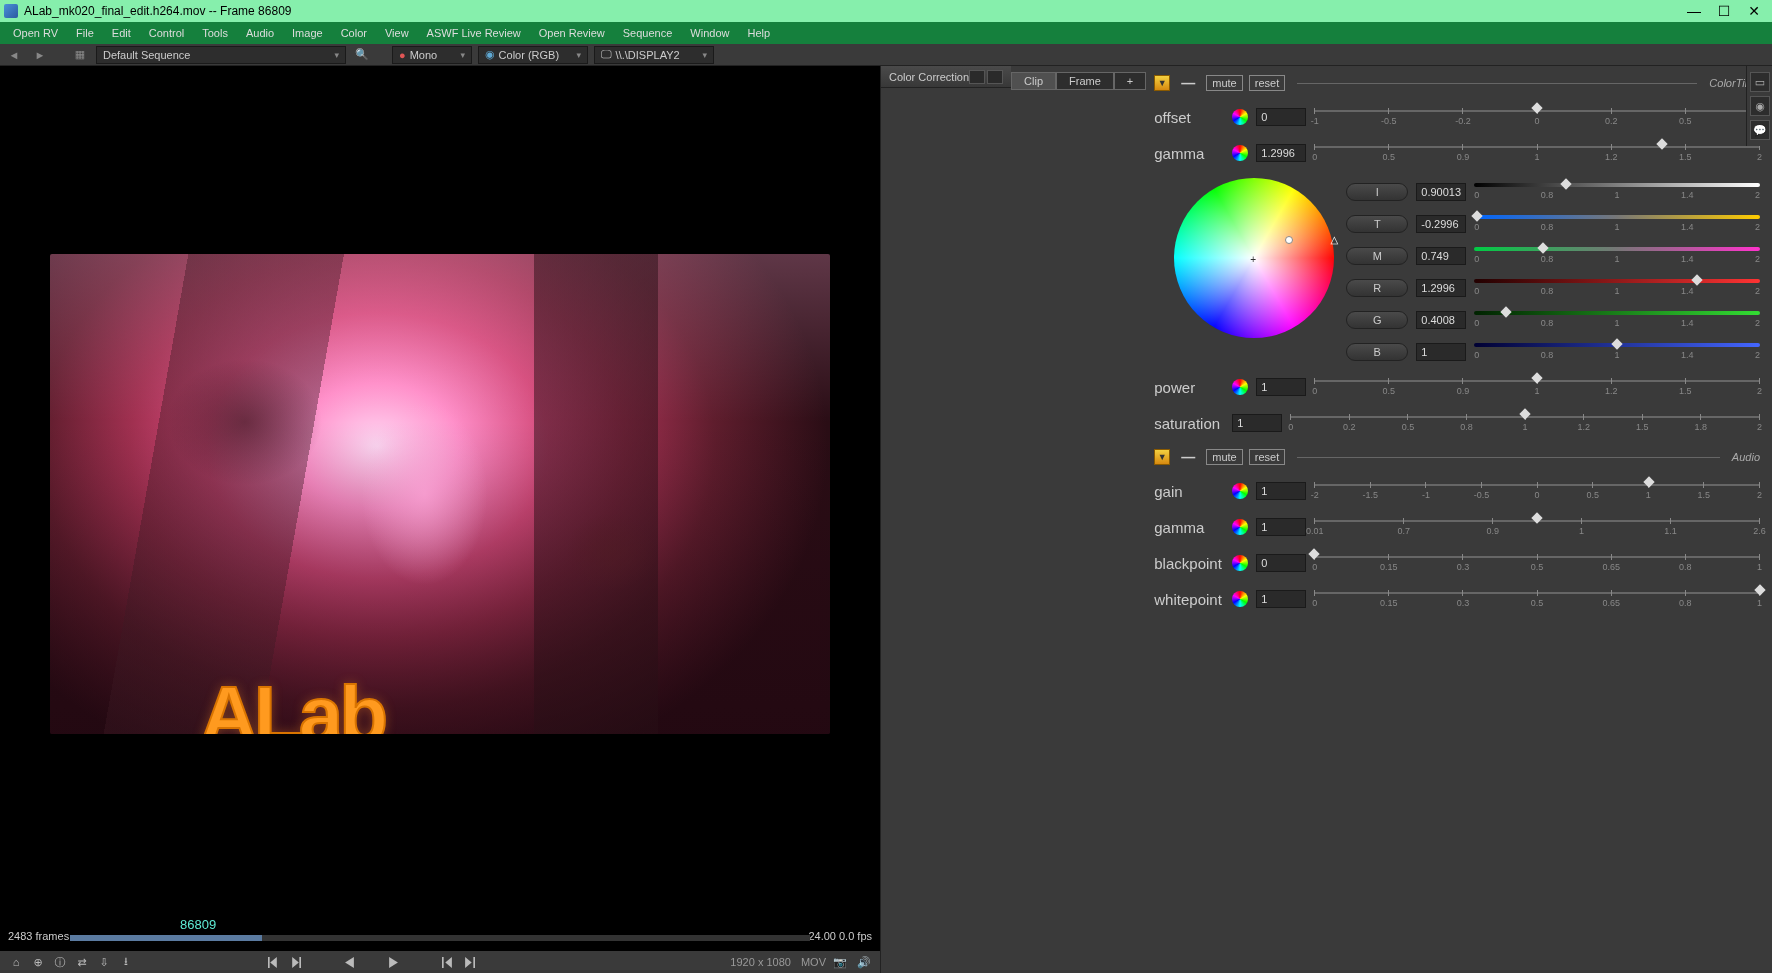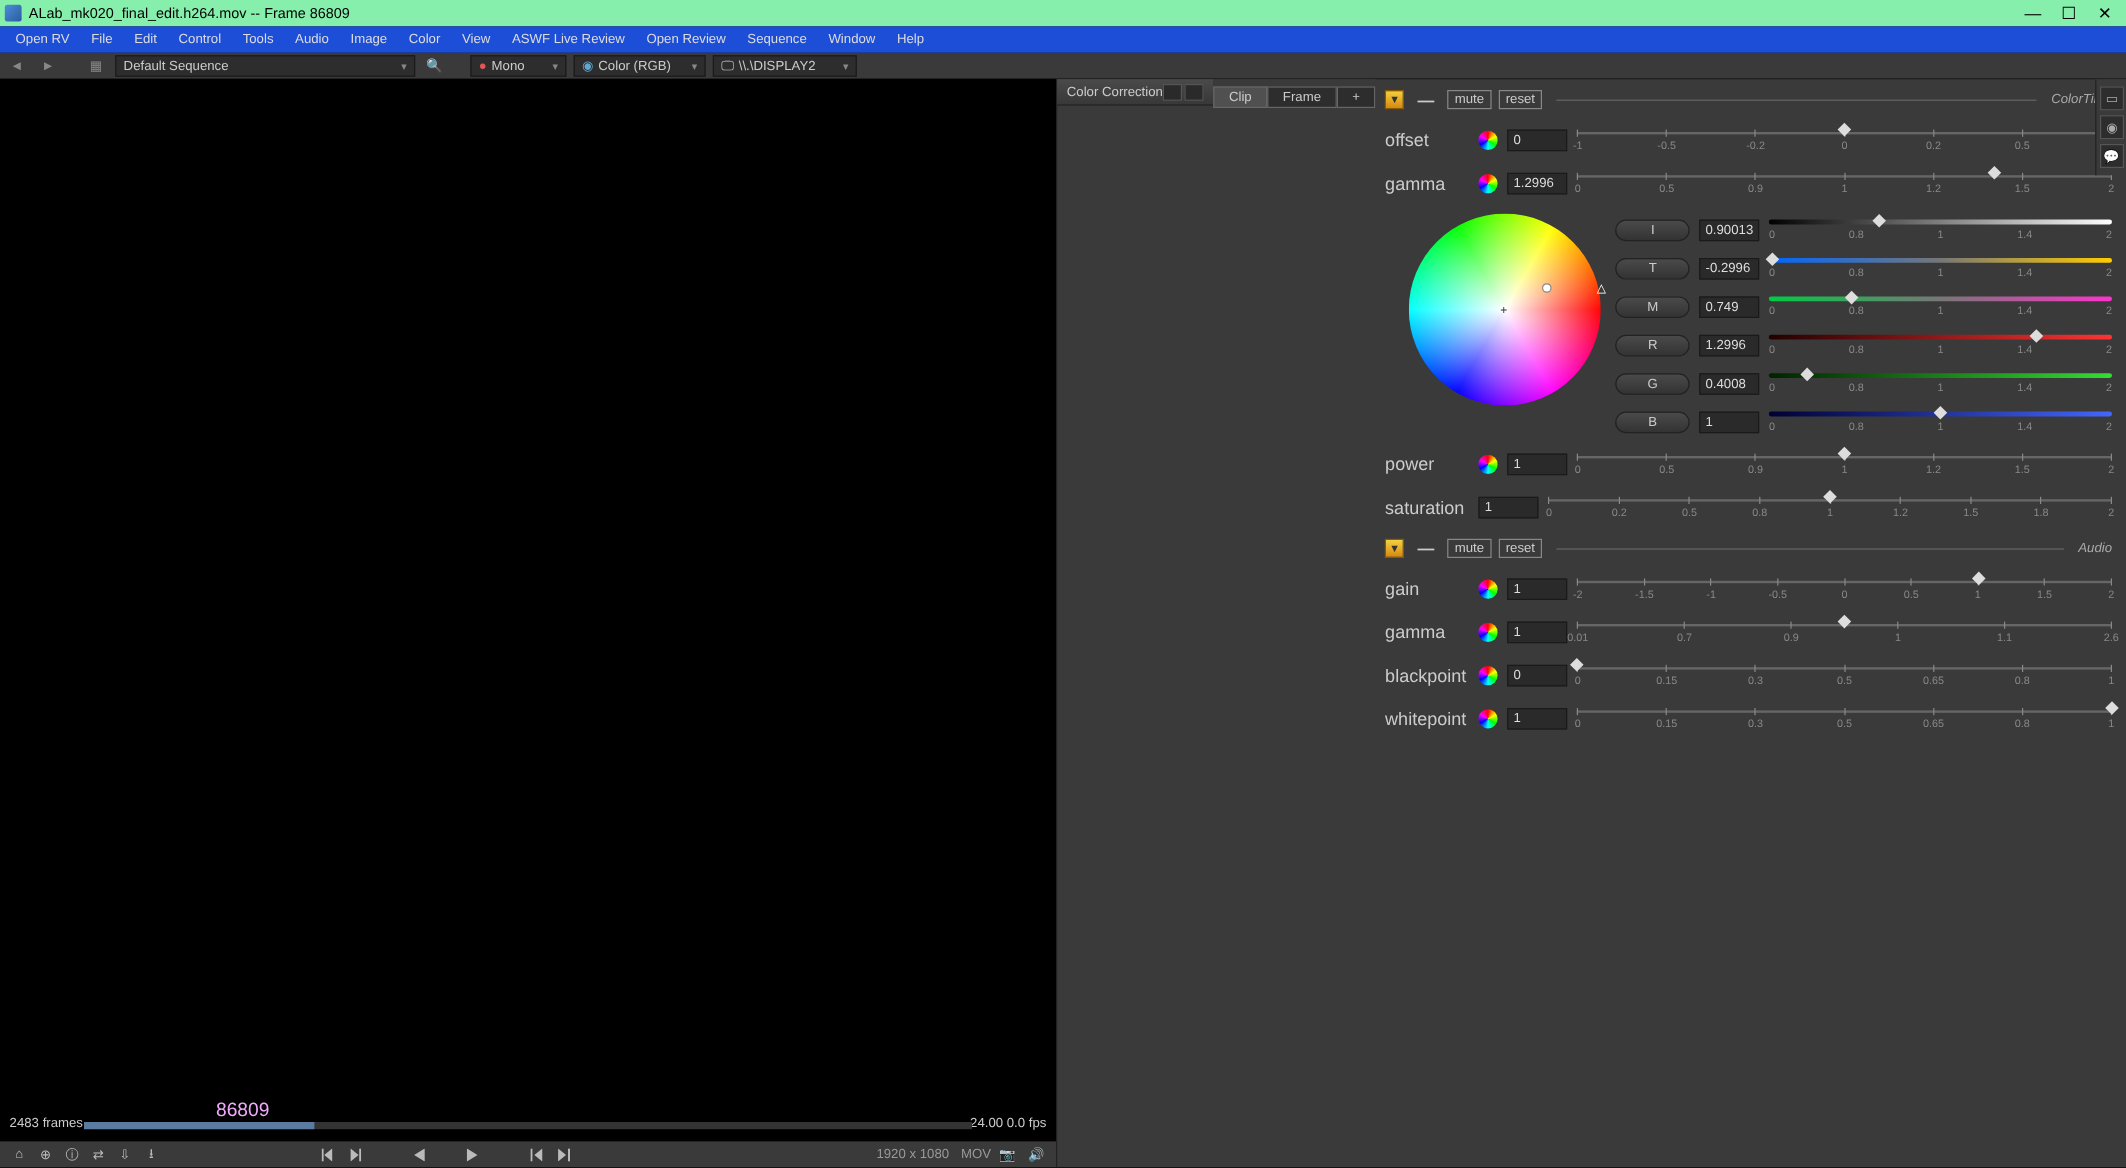--- a/index.html
+++ b/index.html
@@ -2,21 +2,21 @@
 <html><head>
 <meta charset="utf-8">
 <style>
 *{margin:0;padding:0;box-sizing:border-box;font-family:"Segoe UI",Tahoma,sans-serif;font-size:11px;color:#ccc;user-select:none}
 html,body{width:1772px;height:973px;background:#000;overflow:hidden}
 .titlebar{height:22px;background:#86efac;display:flex;align-items:center;padding:10px 4px}
 .titlebar .ico{width:14px;height:14px;background:linear-gradient(135deg,#4a90d9,#2c5aa0);margin-right:6px;border-radius:2px}
 .titlebar span{color:#000;font-size:12px}
 .winbtns{margin-left:auto;display:flex;gap:18px;padding-right:8px}
 .winbtns div{width:12px;height:12px;color:#000;font-size:14px;display:flex;align-items:center;justify-content:center;cursor:pointer}
-.menubar{height:22px;background:#1d4ed8;display:flex;align-items:center;padding:0 4px;gap:0}
+.menubar{height:22px;background:#15803d;display:flex;align-items:center;padding:0 4px;gap:0}
 .menubar span{padding:3px 9px;color:#ddd;cursor:pointer}
 .toolbar{height:22px;background:#3a3a3a;display:flex;align-items:center;padding:0 4px;gap:6px;border-bottom:1px solid #222}
 .tbtn{width:20px;height:18px;display:flex;align-items:center;justify-content:center;cursor:pointer;color:#888}
 .tdrop{height:18px;background:#2d2d2d;border:1px solid #1a1a1a;display:flex;align-items:center;padding:0 6px;gap:4px;cursor:pointer}
 .tdrop::after{content:"▾";color:#888;margin-left:auto;font-size:9px}
 .tsep{width:8px}
 .main{display:flex;height:calc(973px - 22px - 22px - 22px)}
 .viewer{width:880px;background:#000;position:relative;display:flex;flex-direction:column}
 .vimg{flex:1;position:relative;display:flex;align-items:center;justify-content:center}
 .frame{width:780px;height:480px;position:relative;background:radial-gradient(ellipse 450px 350px at 42% 40%,#ffdaf5 0%,#ff8fc9 18%,#d44a7a 38%,#a03050 55%,#5f1d2d 75%,#2a0d15 100%);overflow:hidden;border-radius:2px}
@@ -27,21 +27,21 @@
  linear-gradient(180deg,rgba(255,180,220,.25) 0%,transparent 35%,rgba(30,5,15,.55) 100%)}
 .frame::after{content:"";position:absolute;inset:0;background:
  linear-gradient(100deg,transparent 0 16%,rgba(60,25,35,.4) 16% 34%,transparent 34%),
  linear-gradient(90deg,transparent 62%,rgba(40,15,22,.5) 62% 78%,transparent 78%)}
 .notch{position:absolute;left:28px;top:340px;width:110px;height:130px;background:#000;border-radius:16px}
 .logo{position:absolute;left:150px;top:415px;font-family:"Arial Rounded MT Bold",Arial;z-index:5}
 .logo .l1{font-size:80px;font-weight:900;color:#ff9a1f;-webkit-text-stroke:2px #d97400;letter-spacing:-4px;text-shadow:0 0 12px rgba(255,140,40,.4)}
 .timeline{height:30px;background:#000;position:relative;display:flex;align-items:center;padding:0 8px;font-size:11px;color:#aaa}
 .tlbar{position:absolute;left:70px;right:70px;top:14px;height:6px;background:#333}
 .tlprog{height:100%;background:#5a7aa0;width:26%}
-.tlframe{position:absolute;left:180px;top:-4px;font-size:16px;color:#f0abfc}
+.tlframe{position:absolute;left:180px;top:-4px;font-size:13px;color:#5eead4}
 .controls{height:22px;background:#3a3a3a;display:flex;align-items:center;padding:0 6px;gap:4px}
 .controls .grp{display:flex;gap:2px}
 .controls .grp.center{margin:0 auto}
 .cbtn{width:20px;height:18px;display:flex;align-items:center;justify-content:center;cursor:pointer;color:#bbb;font-size:11px}
 .cbtn svg{width:11px;height:11px;fill:#bbb}
 .rlabel{color:#999;margin-left:auto}
 .panel{flex:1;background:#3a3a3a;display:flex;flex-direction:row;border-left:1px solid #222;position:relative}
 .phead{height:22px;background:linear-gradient(#4a4a4a,#383838);display:flex;align-items:center;padding:0 8px;border-bottom:1px solid #222}
 .phead .pico{margin-left:auto;display:flex;gap:2px}
 .phead .pico div{width:16px;height:14px;background:#2a2a2a;border:1px solid #555}
@@ -136,20 +136,26 @@
   <div class="tdrop" style="width:120px">
       <span>🖵</span>
       <span>\\.\DISPLAY2</span>
     </div>
 </div>
 
 <div class="main">
   <div class="viewer">
     <div class="vimg">
       <div class="notch"></div>
+      <div class="frame">
+        <div class="logo">
+          <div class="l1">ALab</div>
+
+        </div>
+      </div>
     </div>
     <div class="timeline">
       <span>2483 frames</span>
       <div class="tlbar">
           <div class="tlprog"></div>
         </div>
       <div class="tlframe">86809</div>
       <span style="margin-left:auto">24.00  0.0  fps</span>
     </div>
     <div class="controls">

